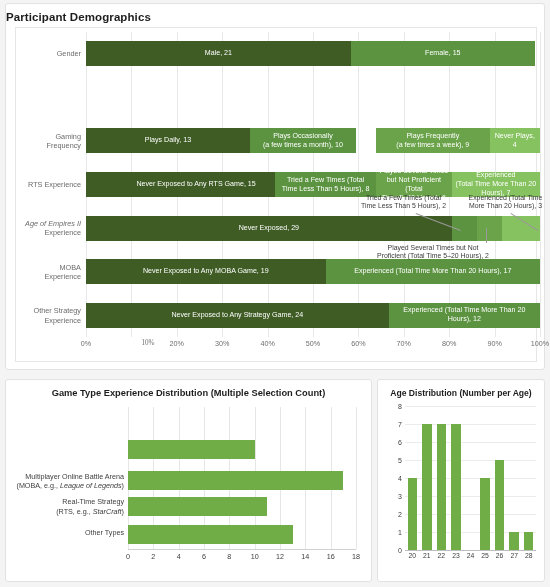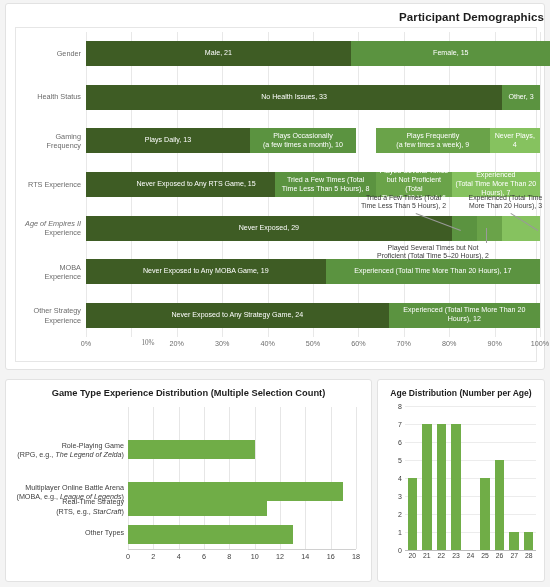--- a/index.html
+++ b/index.html
@@ -14,21 +14,21 @@
     border: 1px solid #e2e2e2;
     border-radius: 3px;
   }
 
   
   #top-panel {
     position: absolute; left: 5px; top: 3px;
     width: 540px; height: 367px;
   }
   #top-title {
-    text-align: right;
+    text-align: left;
     font-size: 11.5px;
     font-weight: bold;
     color: #1d1d1d;
     padding-top: 7px;
     letter-spacing: .1px;
   }
   #plot-frame {
     position: absolute;
     left: 9px; top: 23px;
     width: 522px; height: 335px;
@@ -130,38 +130,23 @@
     <div id="bars">
         <div class="cat-row" style="top: 9.28571px; height: 25px;">
           <div class="cat-label">
             <div>Gender</div>
           </div>
           <div class="seg" style="left: 0px; width: 264.833px; background: rgb(62, 92, 36);">
             <div>
               <span>Male, 21</span>
             </div>
           </div>
-          <div class="seg" style="left: 264.833px; width: 200px; background: rgb(91, 147, 64);">
+          <div class="seg" style="left: 264.833px; width: 184px; background: rgb(91, 147, 64);">
             <div>
               <span>Female, 15</span>
-            </div>
-          </div>
-        </div>
-        <div class="cat-row" style="top: 52.8571px; height: 25px;">
-          <div class="cat-label">
-            <div>Health Status</div>
-          </div>
-          <div class="seg" style="left: 0px; width: 416.167px; background: rgb(62, 92, 36);">
-            <div>
-              <span>No Health Issues, 33</span>
-            </div>
-          </div>
-          <div class="seg" style="left: 416.167px; width: 37.8333px; background: rgb(91, 147, 64);">
-            <div>
-              <span>Other, 3</span>
             </div>
           </div>
         </div>
         <div class="cat-row" style="top: 96.4286px; height: 25px;">
           <div class="cat-label">
             <div>Gaming</div>
             <div>Frequency</div>
           </div>
           <div class="seg" style="left: 0px; width: 163.944px; background: rgb(62, 92, 36);">
             <div>
@@ -303,27 +288,23 @@
       <div class="gl" style="left: 25.3333px;"></div>
       <div class="gl" style="left: 50.6667px;"></div>
       <div class="gl" style="left: 76px;"></div>
       <div class="gl" style="left: 101.333px;"></div>
       <div class="gl" style="left: 126.667px;"></div>
       <div class="gl" style="left: 152px;"></div>
       <div class="gl" style="left: 177.333px;"></div>
       <div class="gl" style="left: 202.667px;"></div>
       <div class="gl" style="left: 228px;"></div>
       <div class="hbar-row" style="top: 33.1px; height: 19px;">
-        <div class="hbar-label">
-          <div>Role-Playing Game</div>
-          <div>(RPG, e.g., <span class="ital">The Legend of Zelda</span>)</div>
-        </div>
         <div class="hbar" style="width: 126.667px; height: 19px; top: 0px; background: rgb(112, 173, 71);"></div>
       </div>
-      <div class="hbar-row" style="top: 75px; height: 19px; padding-left: 24px;">
+      <div class="hbar-row" style="top: 64px; height: 19px; padding-left: 24px;">
         <div class="hbar-label">
           <div>Multiplayer Online Battle Arena</div>
           <div>(MOBA, e.g., <span class="ital">League of Legends</span>)</div>
         </div>
         <div class="hbar" style="width: 215.333px; height: 19px; top: 0px; background: rgb(112, 173, 71);"></div>
       </div>
       <div class="hbar-row" style="top: 89.9px; height: 19px;">
         <div class="hbar-label">
           <div>Real-Time Strategy</div>
           <div>(RTS, e.g., <span class="ital">StarCraft</span>)</div>

